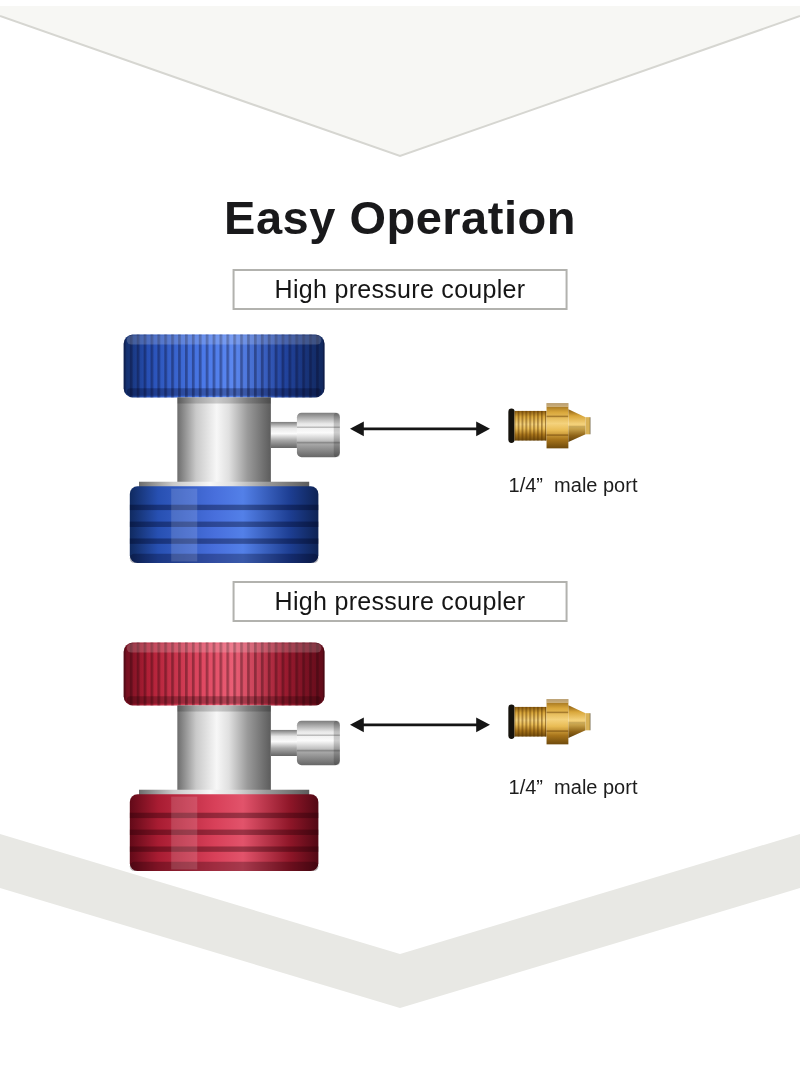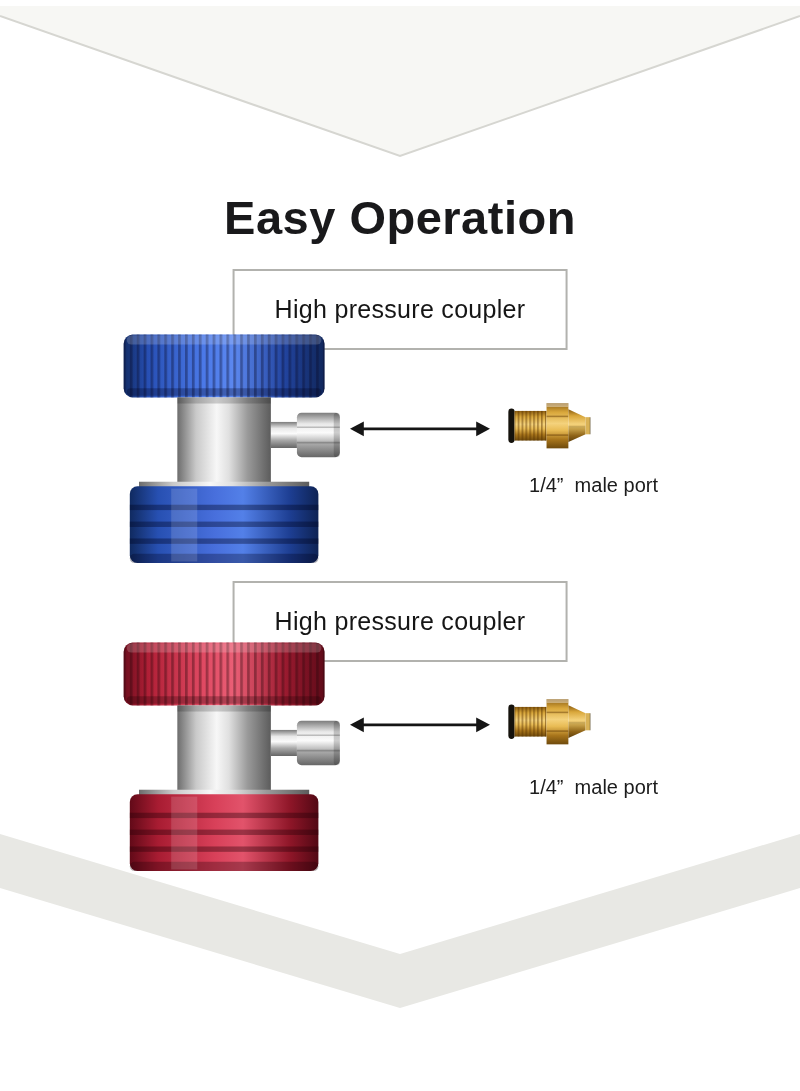--- a/index.html
+++ b/index.html
@@ -24,30 +24,30 @@
     font-weight: bold;
     letter-spacing: 0.5px;
     color: #19191b;
   }
   .label-box {
     position: absolute;
     left: 50%;
     transform: translateX(-50%);
     border: 2px solid #b2b2ae;
     background: #ffffff;
-    padding: 24px 40px;
+    padding: 4px 40px;
     font-size: 25px;
     color: #151515;
     letter-spacing: 0.3px;
     white-space: nowrap;
   }
   .caption {
     position: absolute;
     width: 170px;
-    text-align: right;
+    text-align: center;
     font-size: 20px;
     color: #1c1c1c;
     white-space: pre;
   }
   svg { display: block; }
 </style>
 </head>
 <body>
 
 <div class="page">

